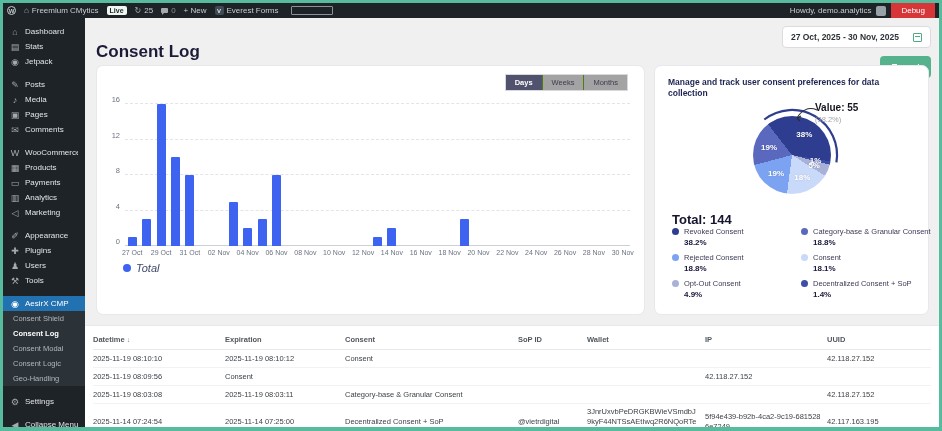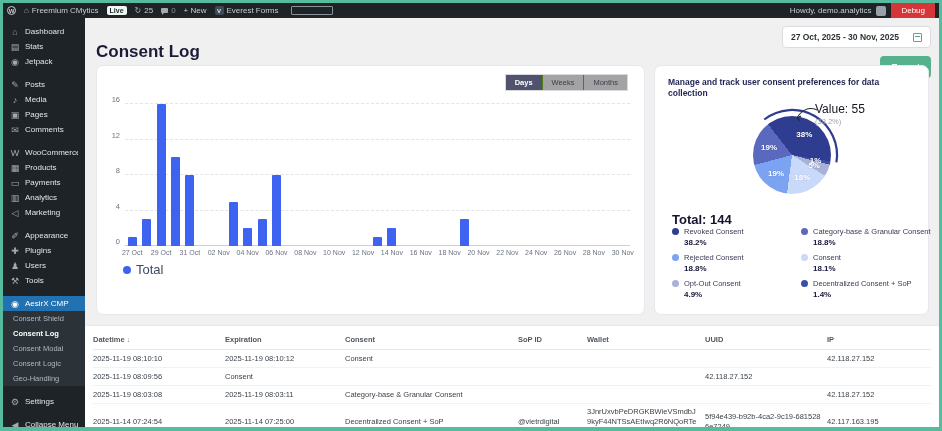--- a/index.html
+++ b/index.html
@@ -60,28 +60,28 @@
   .toggle .seg.on{background:#51536e;color:#fff;font-weight:bold;}
   
   .plot{position:absolute;left:28px;right:14px;top:38px;height:142px;}
   .gridline{position:absolute;left:0;right:0;border-top:1px dashed #e3e3ea;height:0;}
   .gridline.axis{border-top:1px solid #cfcfd8;}
   .ylab{position:absolute;right:100%;margin-right:5px;font-size:7.5px;color:#6b7280;transform:translateY(-50%);}
   .bar{position:absolute;bottom:0;background:#3D63F0;border-radius:1px 1px 0 0;}
   .xlab{position:absolute;top:145px;font-size:7px;color:#6b7280;transform:translateX(-50%);white-space:nowrap;}
   .chart-legend{position:absolute;left:26px;top:196px;display:flex;align-items:center;gap:5px;}
   .dot{width:8px;height:8px;border-radius:50%;display:inline-block;}
-  .chart-legend .lbl{font-size:13px;color:#404968;}
+  .chart-legend .lbl{font-size:11px;color:#404968;font-style:italic;}
   
   .pie-title{position:absolute;left:13px;top:11px;right:10px;font-size:8.5px;font-weight:bold;color:#1e2452;line-height:1.25;}
   .pie{position:absolute;left:98px;top:50px;width:78px;height:78px;border-radius:50%;}
   .pie-label{position:absolute;transform:translate(-50%,-50%);font-size:8px;font-weight:bold;color:#fff;text-shadow:0 0 2px rgba(0,0,0,.15);text-align:center;}
   .arc-svg{position:absolute;left:88px;top:40px;width:98px;height:98px;pointer-events:none;}
   .pie-tooltip{position:absolute;left:160px;top:36px;line-height:1.25;}
-  .pie-tooltip .v{font-size:12px;font-weight:normal;color:#15151f;}
+  .pie-tooltip .v{font-size:10px;font-weight:bold;color:#15151f;}
   .pie-tooltip .p{font-size:7.5px;color:#a0a0ab;}
   .arrow-svg{position:absolute;left:138px;top:40px;width:26px;height:18px;}
   .pie-total{position:absolute;left:17px;top:146px;font-size:13px;font-weight:bold;color:#14142e;}
   .pie-legend{position:absolute;left:17px;top:161px;right:8px;display:flex;}
   .pl-col{flex:0 0 129px;}
   .pl-col+.pl-col{flex:1;}
   .pl-entry{margin-bottom:6px;}
   .pl-top{display:flex;align-items:center;gap:5px;}
   .pl-dot{width:7px;height:7px;border-radius:50%;flex:0 0 7px;}
   .pl-name{font-size:7.5px;color:#3a3a55;white-space:nowrap;}
@@ -366,22 +366,22 @@
         </div>
     </div>
 
     <div class="table-card" id="log-table">
         <div class="trow thead">
           <span class="tcell">Datetime<span class="sort-ic">↓</span></span>
           <span class="tcell">Expiration</span>
           <span class="tcell">Consent</span>
           <span class="tcell">SoP ID</span>
           <span class="tcell">Wallet</span>
+          <span class="tcell">IP</span>
           <span class="tcell">UUID</span>
-          <span class="tcell">IP</span>
         </div>
         <div class="trow tbody-row">
           <span class="tcell">2025-11-19 08:10:10</span>
           <span class="tcell">2025-11-19 08:10:12</span>
           <span class="tcell">Consent</span>
           <span class="tcell"></span>
           <span class="tcell"></span>
           <span class="tcell"></span>
           <span class="tcell">42.118.27.152</span>
         </div>

